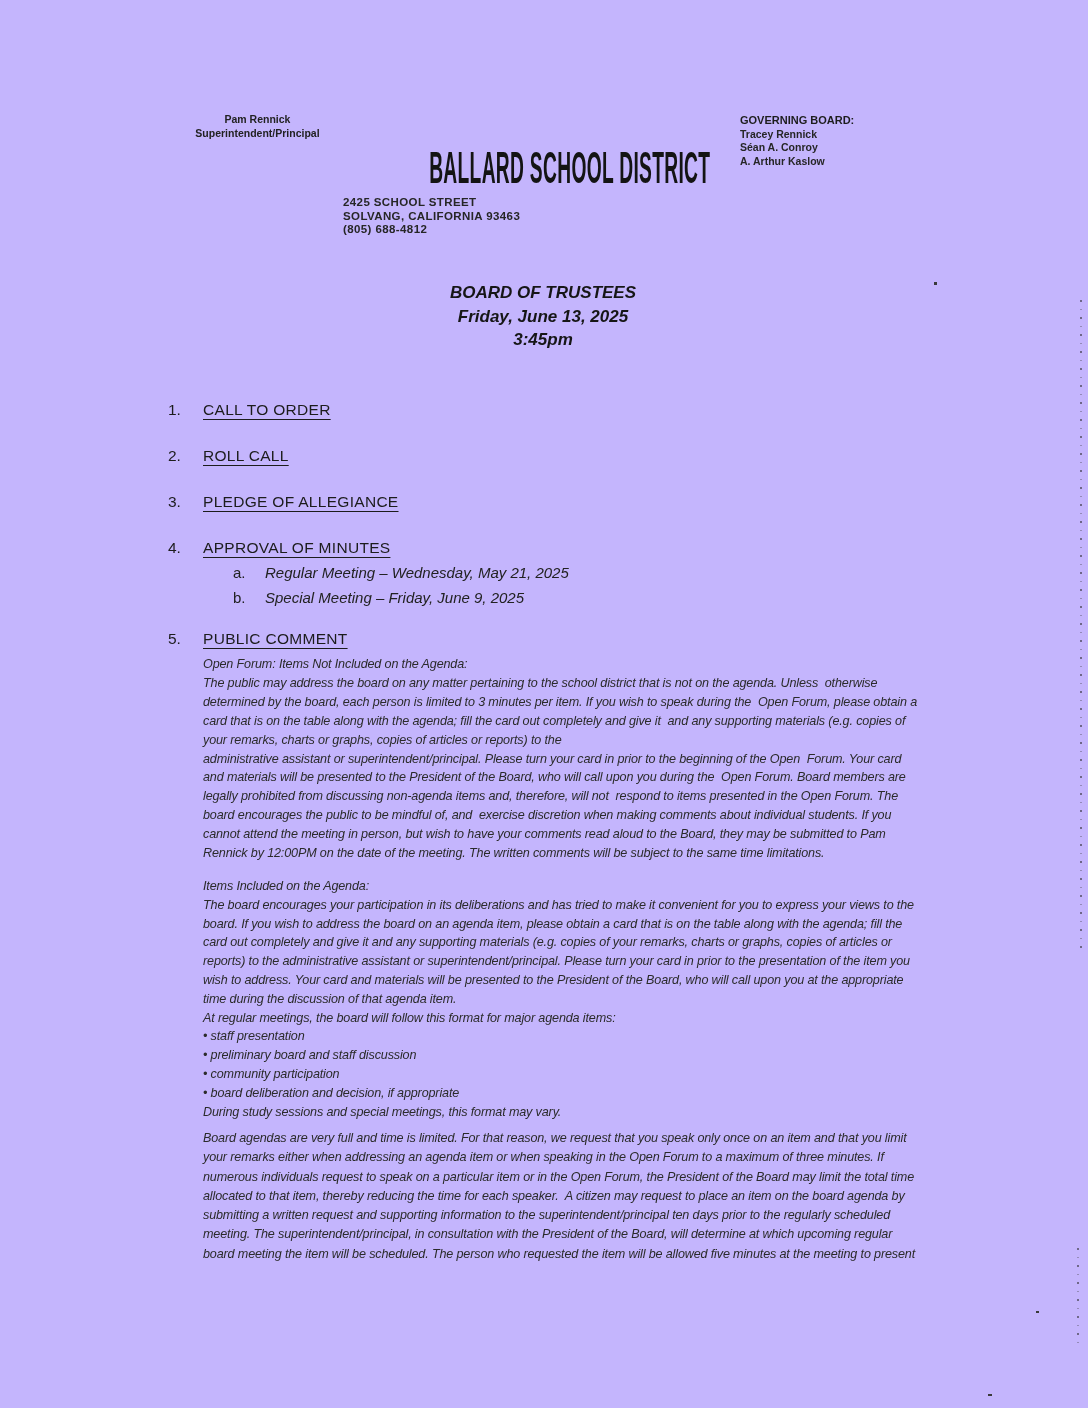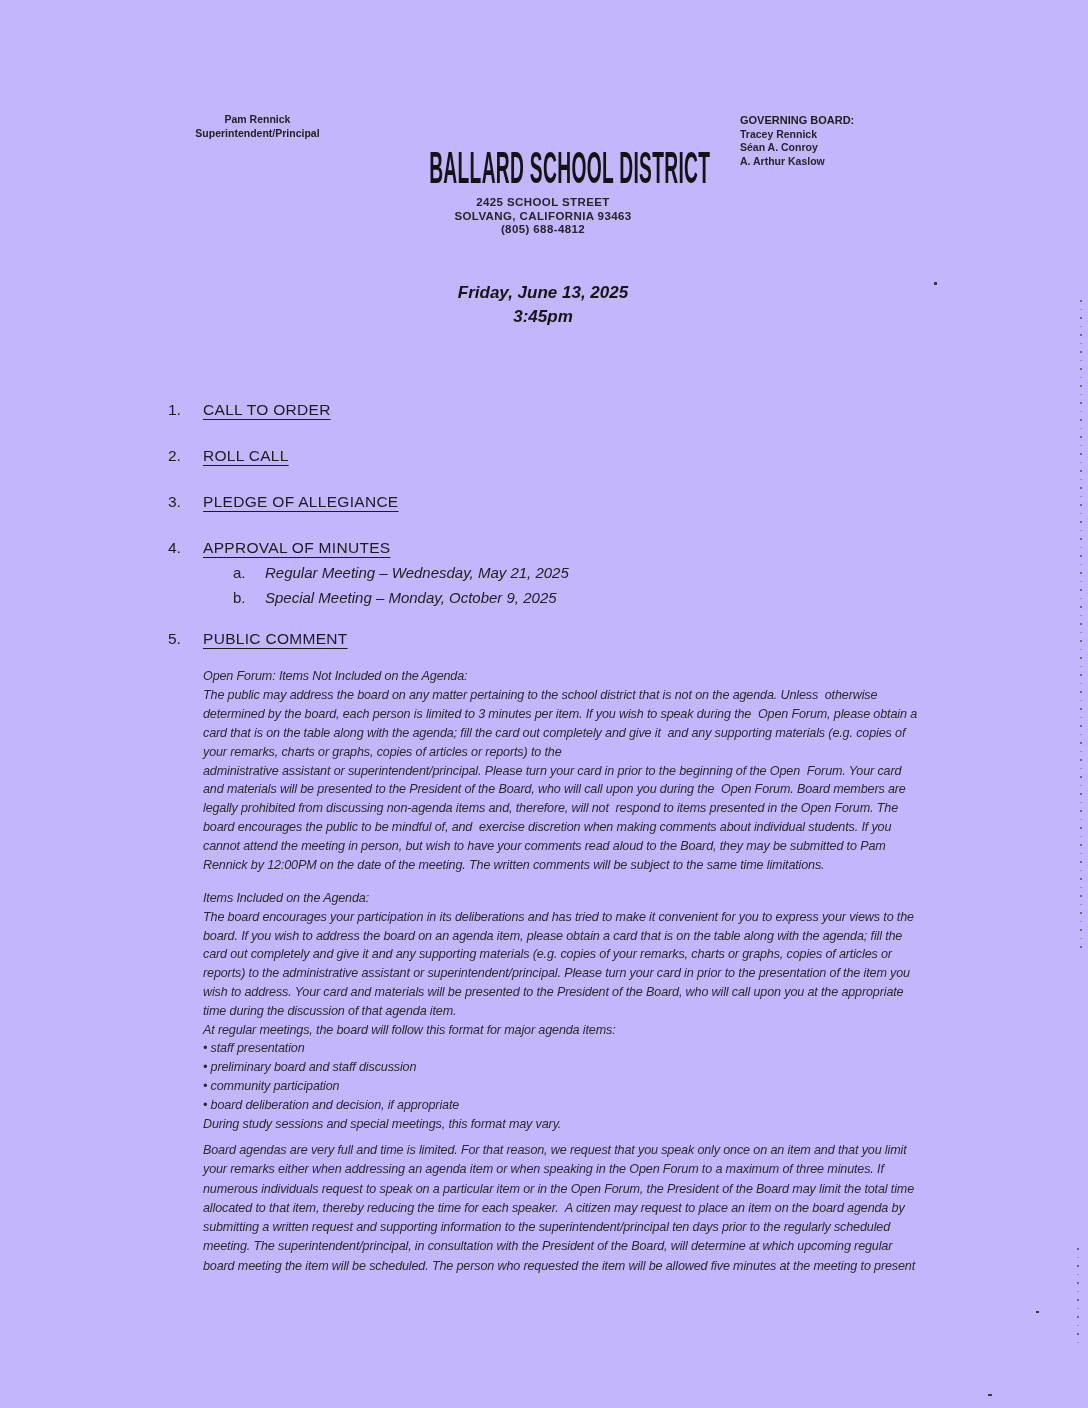--- a/index.html
+++ b/index.html
@@ -23,21 +23,21 @@
     text-align: left;
   }
   .district-inner {
     display: inline-block;
     font-size: 31px; font-weight: bold; letter-spacing: 0.5px;
     transform: scale(0.62, 1.42); transform-origin: 50% 20%;
     white-space: nowrap; color: #141414;
   }
   .addr {
     position: absolute; top: 196px; left: 343px; width: 400px;
-    text-align: center; font-size: 11.5px; font-weight: bold;
+    font-size: 11.5px; font-weight: bold;
     letter-spacing: 0.4px; line-height: 13.5px; color: #262626;
   }
   .hdr-right {
     position: absolute; top: 114px; left: 740px; width: 185px;
     text-align: left; font-size: 10.5px; font-weight: bold;
     line-height: 13.5px; color: #262626;
   }
   .hdr-right .gb-label { font-size: 11px; color: #1d1d1d; }
   
   .title-block {
@@ -53,21 +53,21 @@
     position: absolute; left: 203px; top: 0;
     text-decoration: underline; text-underline-offset: 4px; letter-spacing: 0.3px;
   }
   .sub { position: absolute; left: 0; width: 900px; font-size: 15px; color: #222; }
   .sub .letter { position: absolute; left: 233px; top: 0; }
   .sub .txt { position: absolute; left: 265px; top: 0; font-style: italic; }
   
   .body-block {
     position: absolute; left: 203px; width: 800px;
     font-style: italic; font-size: 12.6px; letter-spacing: -0.15px;
-    color: #2b2b2b; white-space: pre; margin-top: 12px;
+    color: #2b2b2b; white-space: pre;
   }
   .lh-a { line-height: 18.9px; }
   .lh-b { line-height: 18.8px; }
   .lh-c { line-height: 19.3px; }
   
   .edge-strip {
     position: absolute; width: 2px;
     background: repeating-linear-gradient(to bottom,
       rgba(40,40,40,0.55) 0 2px, rgba(0,0,0,0) 2px 9px,
       rgba(60,60,60,0.35) 9px 10px, rgba(0,0,0,0) 10px 17px);
@@ -94,20 +94,21 @@
   </div>
 
   <div class="hdr-right">
     <div class="gb-label">GOVERNING BOARD:</div>
     <div>Tracey Rennick</div>
     <div>Séan A. Conroy</div>
     <div>A. Arthur Kaslow</div>
   </div>
 
   <div class="title-block">
+    <div>BOARD OF TRUSTEES</div>
     <div>Friday, June 13, 2025</div>
     <div>3:45pm</div>
   </div>
 
   <div class="item" style="top:401px">
     <span class="num">1.</span>
     <span class="ttl">CALL TO ORDER</span>
   </div>
   <div class="item" style="top:447px">
     <span class="num">2.</span>
@@ -120,21 +121,21 @@
   <div class="item" style="top:539px">
     <span class="num">4.</span>
     <span class="ttl">APPROVAL OF MINUTES</span>
   </div>
   <div class="sub" style="top:564px">
     <span class="letter">a.</span>
     <span class="txt">Regular Meeting – Wednesday, May 21, 2025</span>
   </div>
   <div class="sub" style="top:589px">
     <span class="letter">b.</span>
-    <span class="txt">Special Meeting – Monday, October 9, 2025</span>
+    <span class="txt">Special Meeting – Friday, June 9, 2025</span>
   </div>
   <div class="item" style="top:630px">
     <span class="num">5.</span>
     <span class="ttl">PUBLIC COMMENT</span>
   </div>
 
   <div class="body-block lh-a" style="top:655px">Open Forum: Items Not Included on the Agenda:
 The public may address the board on any matter pertaining to the school district that is not on the agenda. Unless  otherwise
 determined by the board, each person is limited to 3 minutes per item. If you wish to speak during the  Open Forum, please obtain a
 card that is on the table along with the agenda; fill the card out completely and give it  and any supporting materials (e.g. copies of

